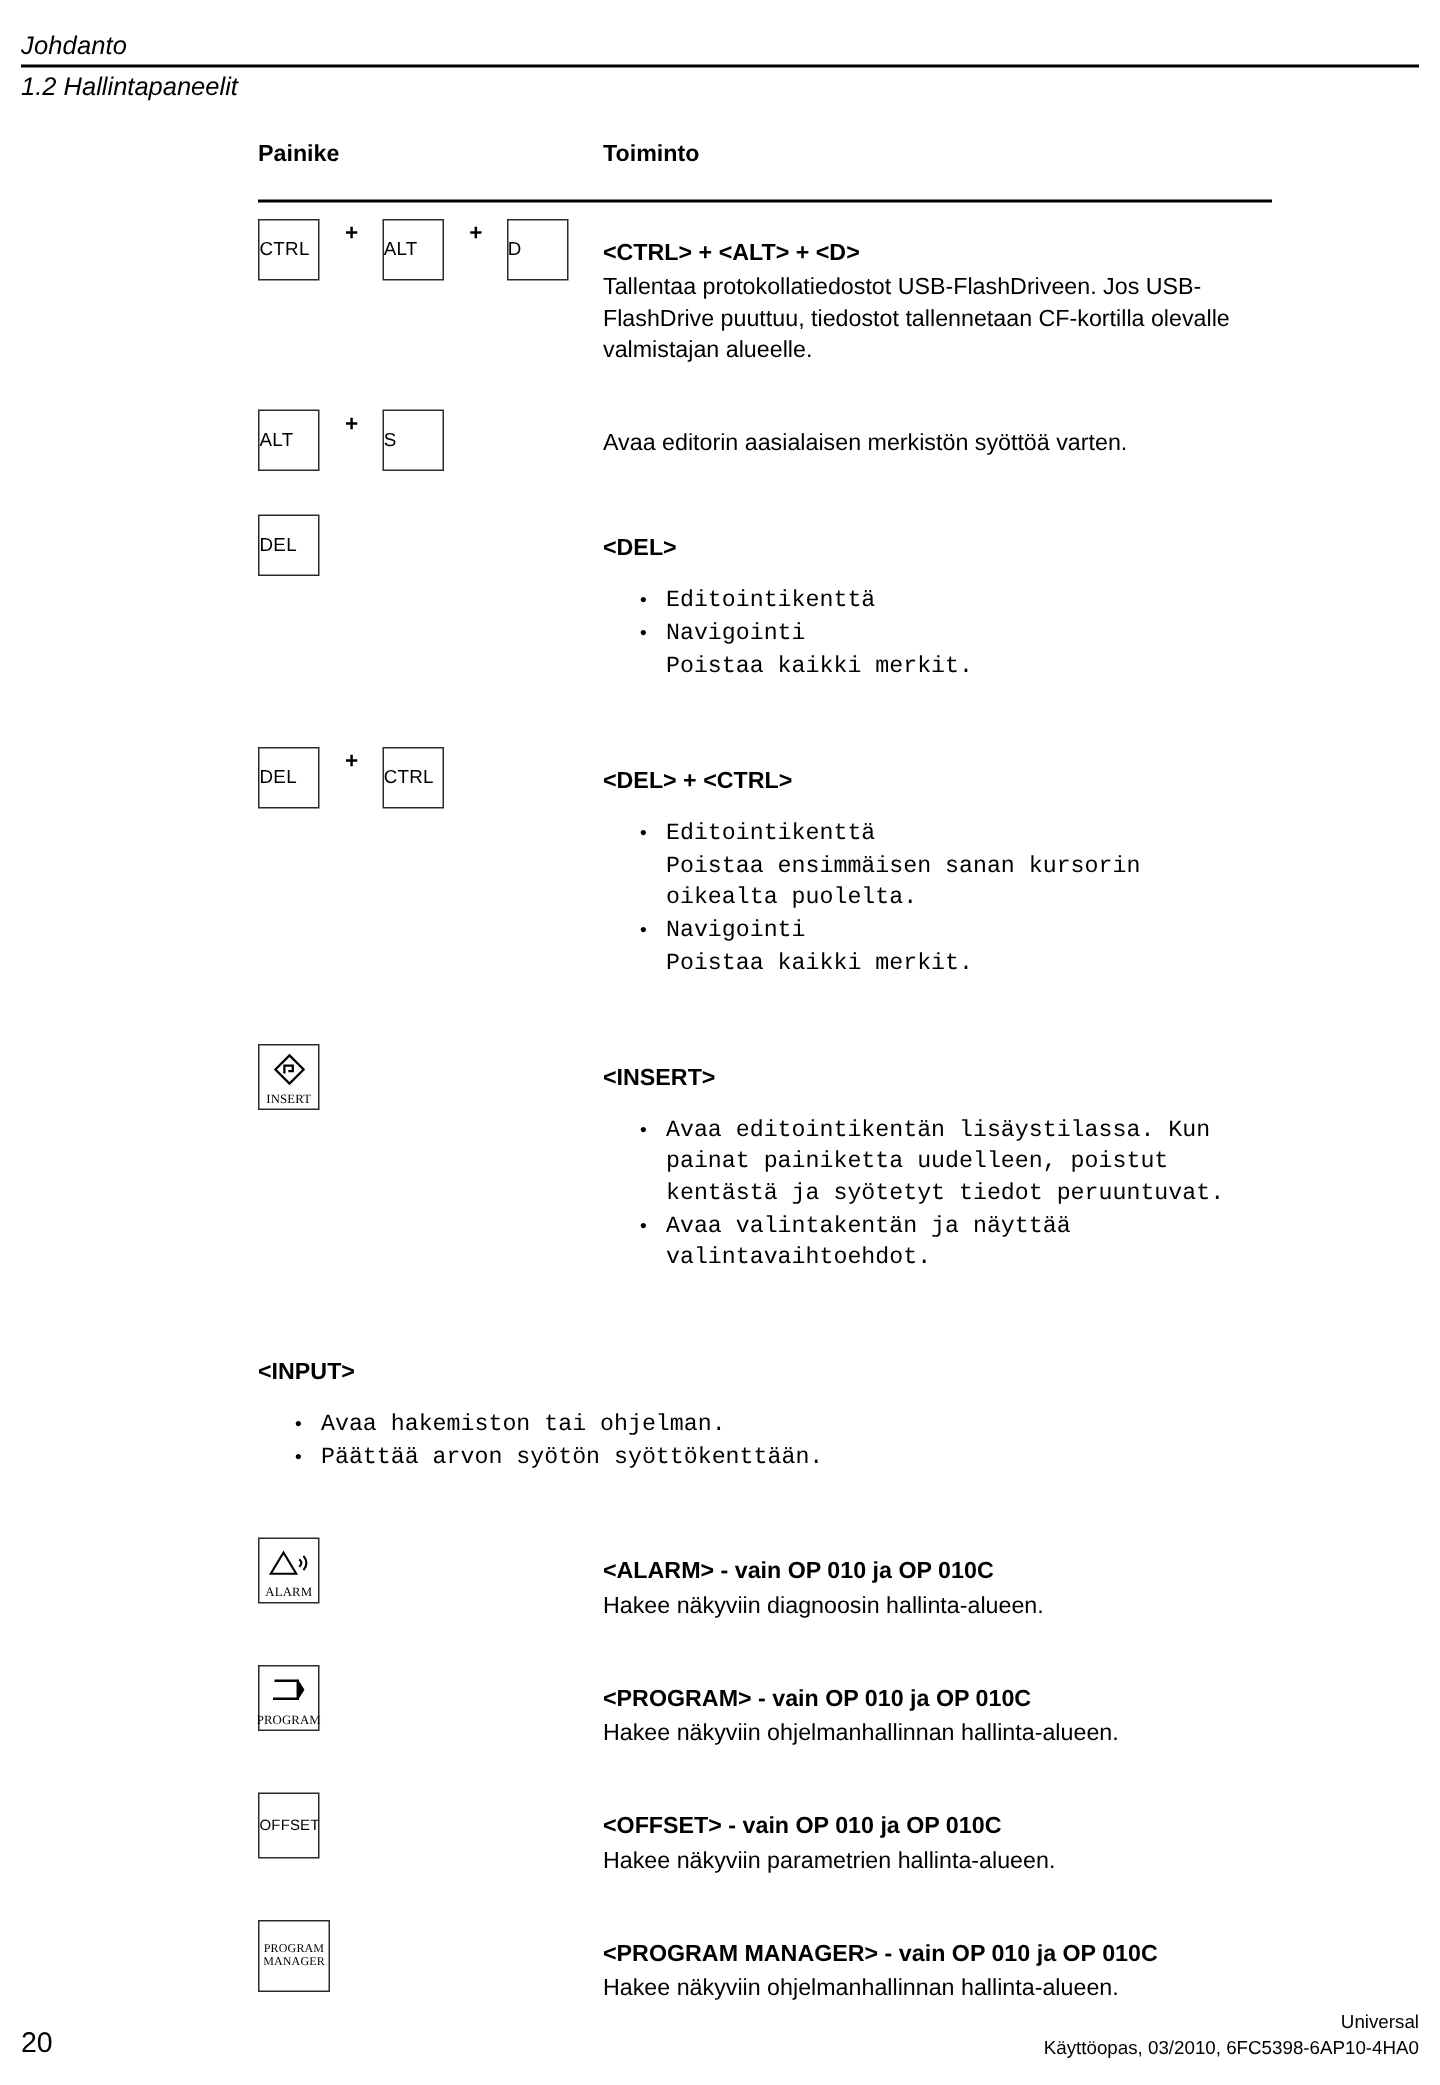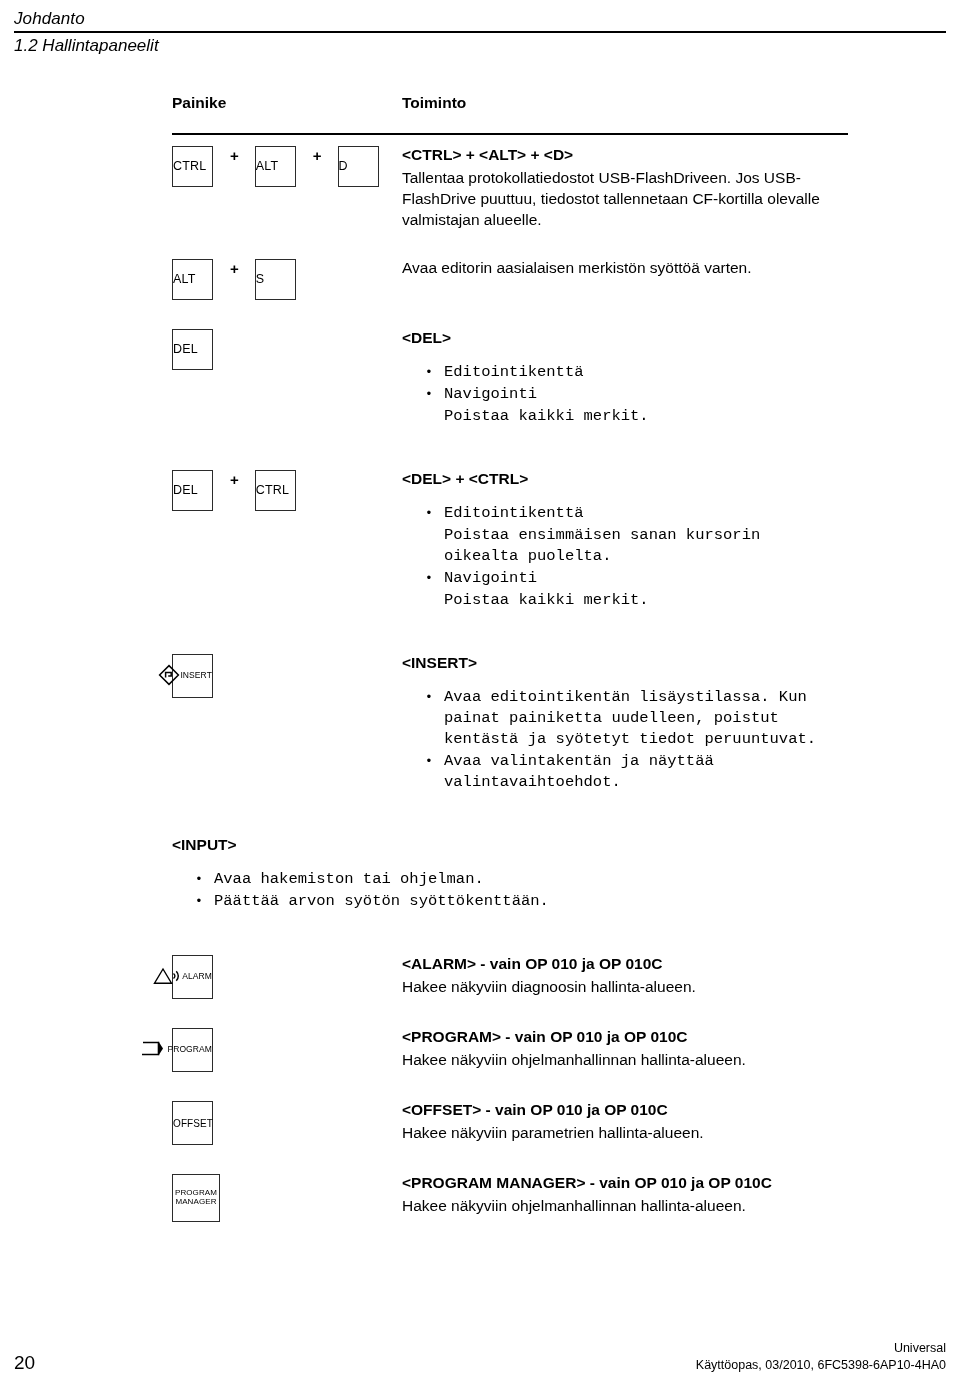--- a/index.html
+++ b/index.html
@@ -13,21 +13,21 @@
     position: relative;
     font-family: "Liberation Sans", sans-serif;
     color: #000000;
     -webkit-font-smoothing: antialiased;
   }
 
   
   .page-header {
     position: absolute;
     left: 14px;
-    top: 8px;
+    top: 20px;
     width: 932px;
   }
   .hdr-chapter {
     font-style: italic;
     font-size: 17px;
     line-height: 22px;
     letter-spacing: 0.1px;
   }
   .hdr-rule {
     border-top: 2.5px solid #000;
@@ -68,21 +68,21 @@
   }
   .cell-keys {
     width: 230px;
     flex: 0 0 230px;
     display: flex;
     align-items: flex-start;
     padding-top: 11px;
   }
   .cell-fn {
     flex: 1;
-    padding-top: 9px;
+    padding-top: 23px;
     padding-right: 4px;
   }
 
   
   .key {
     width: 41px;
     height: 41px;
     border: 1.4px solid #2b2b2b;
     box-sizing: border-box;
     display: flex;
@@ -95,23 +95,24 @@
     position: relative;
   }
   .key.tall {
     height: 44px;
   }
   .key-label-small {
     font-size: 10px;
     letter-spacing: 0.1px;
   }
   .key.iconkey {
-    flex-direction: row;
+    flex-direction: column;
     justify-content: flex-end;
     padding-bottom: 2px;
+    font-family: Liberation Serif, serif;
   }
   .key.iconkey .glyph {
     flex: 1;
     display: flex;
     align-items: center;
     justify-content: center;
     width: 100%;
   }
   .key.iconkey .cap {
     font-size: 8.5px;

